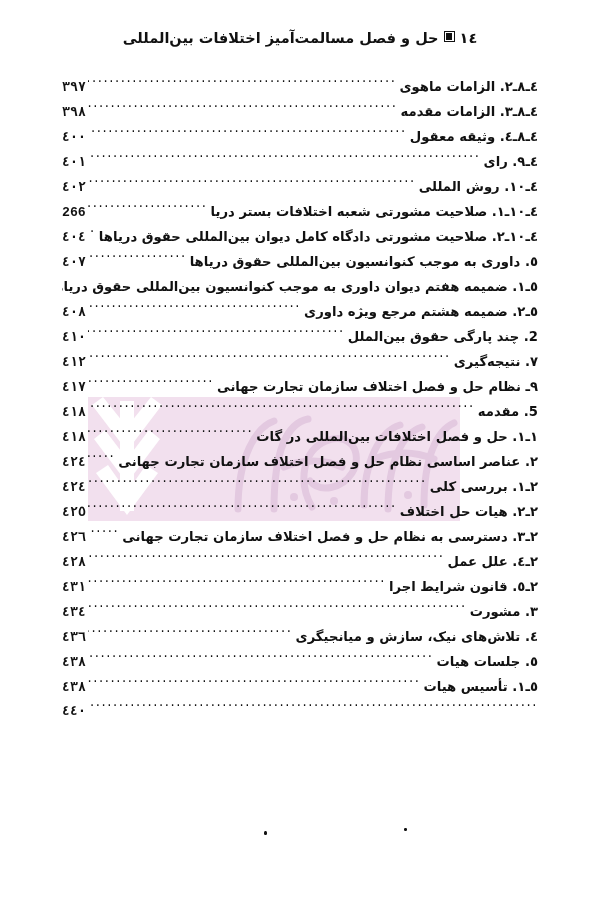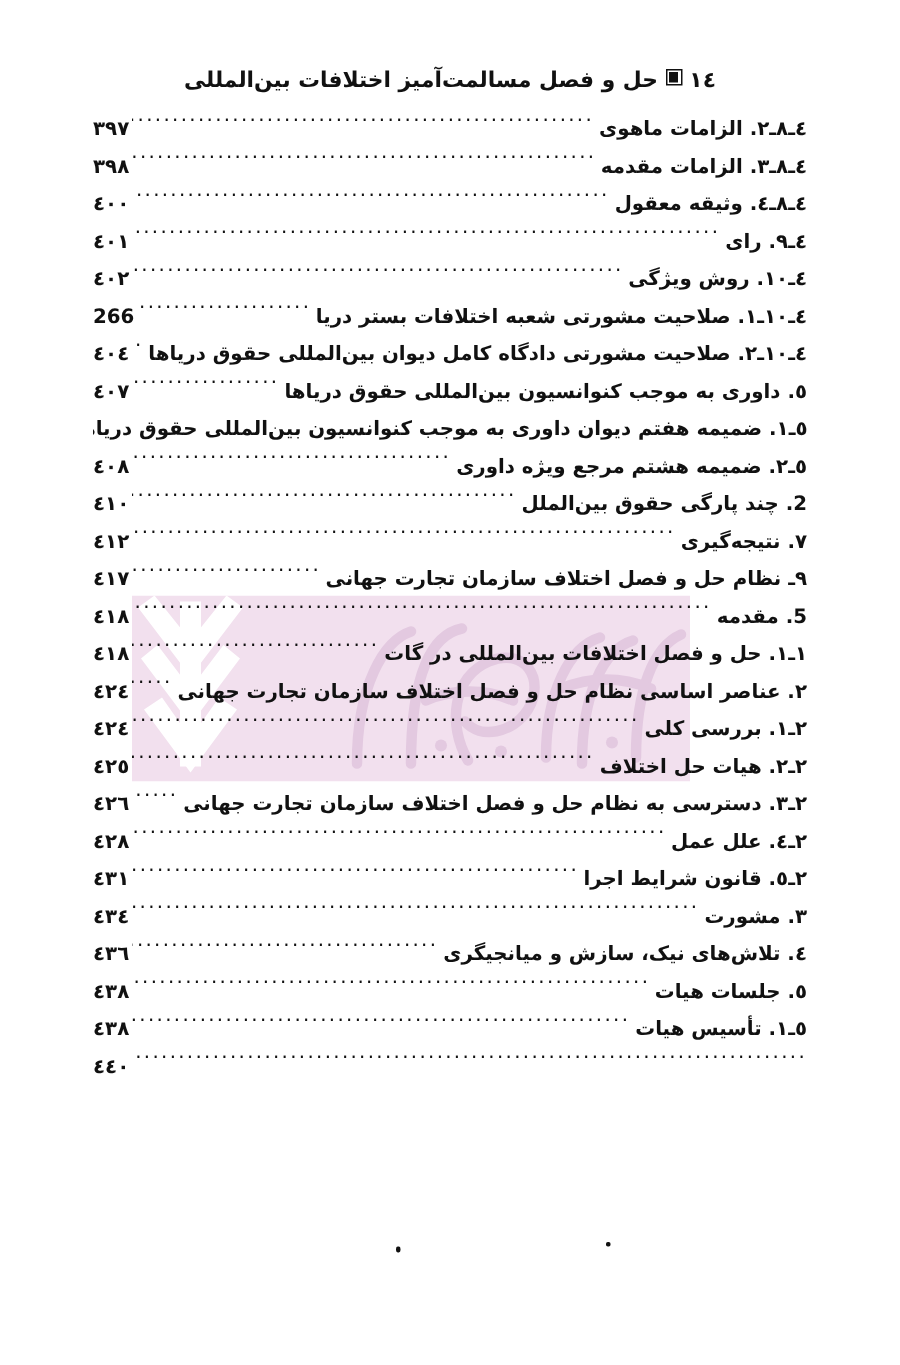--- a/index.html
+++ b/index.html
@@ -35,21 +35,21 @@
     width: 372px;
     height: 124px;
     z-index: 0;
     pointer-events: none;
   }
   #watermark svg { display: block; width: 100%; height: 100%; }
 
   
   .running-head {
     position: absolute;
-    top: 46px;
+    top: 30px;
     left: 0;
     right: 0;
     text-align: center;
     z-index: 2;
     font-size: 14.5px;
     font-weight: bold;
     letter-spacing: 0px;
     white-space: nowrap;
     direction: rtl;
   }
@@ -120,20 +120,21 @@
     color: #111;
     white-space: nowrap;
   }
   .toc-page {
     flex: 0 0 auto;
     font-weight: bold;
     direction: ltr;
     unicode-bidi: isolate;
     text-align: left;
     min-width: 26px;
+    font-family: Liberation Mono, monospace;
   }
 
   
   .speck {
     position: absolute;
     z-index: 3;
     background: #111;
     border-radius: 40%;
   }
 </style>
@@ -190,21 +191,21 @@
         <span class="toc-label">٤ـ٨ـ٤. وثیقه معقول</span>
         <span class="toc-leader"></span>
         <span class="toc-page">٤٠٠</span>
       </div>
       <div class="toc-row toc-indent-1">
         <span class="toc-label">٤ـ٩. رای</span>
         <span class="toc-leader"></span>
         <span class="toc-page">٤٠١</span>
       </div>
       <div class="toc-row toc-indent-1">
-        <span class="toc-label">٤ـ١٠. روش ویژگی</span>
+        <span class="toc-label">٤ـ١٠. روش المللی</span>
         <span class="toc-leader"></span>
         <span class="toc-page">٤٠٢</span>
       </div>
       <div class="toc-row toc-indent-2">
         <span class="toc-label">٤ـ١٠ـ١. صلاحیت مشورتی شعبه اختلافات بستر دریا</span>
         <span class="toc-leader"></span>
         <span class="toc-page">266</span>
       </div>
       <div class="toc-row toc-indent-2">
         <span class="toc-label">٤ـ١٠ـ٢. صلاحیت مشورتی دادگاه کامل دیوان بین‌المللی حقوق دریاها</span>

